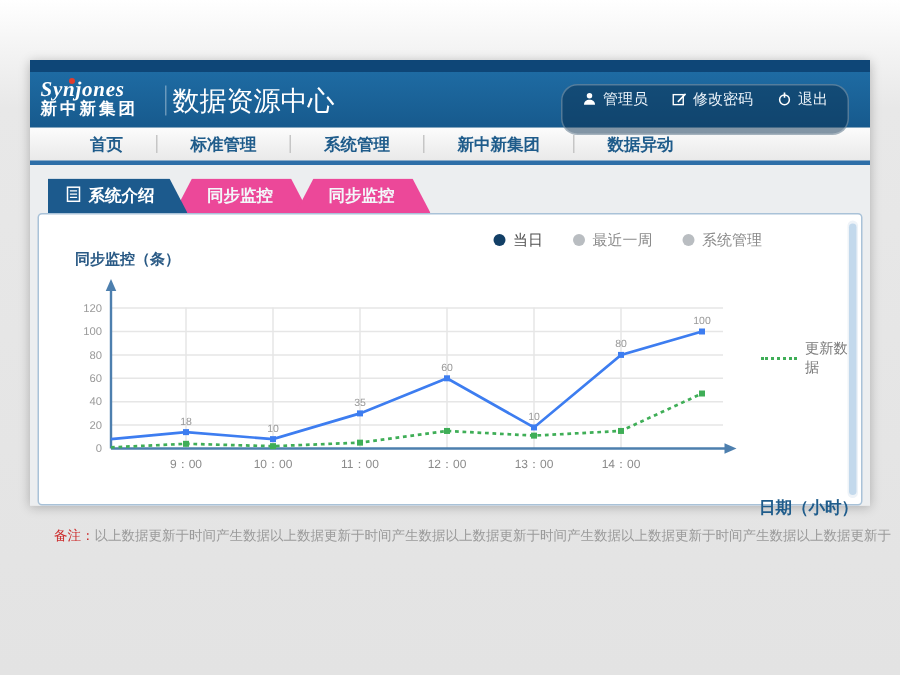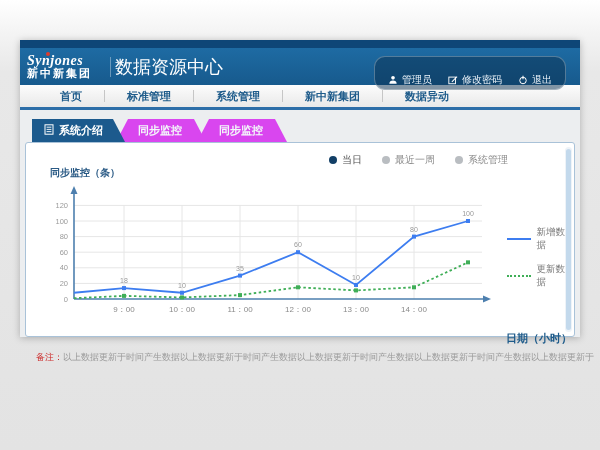--- a/index.html
+++ b/index.html
@@ -10,31 +10,31 @@
     position: relative;
   }
   .app { position:absolute; left:20px; right:20px; top:40px; box-shadow:0 1px 7px rgba(0,0,0,.25); }
   .topstrip { height:8px; background:#0e4677; }
   .header { height:37px; background:linear-gradient(180deg,#1e6ba3,#175a8d); display:flex; align-items:center; position:relative; }
   .logo { margin-left:7px; position:relative;font-family:Liberation Serif, serif; }
   .logo-main { color:#fff; font-weight:bold; font-style:italic; font-size:14px; line-height:13px; letter-spacing:.5px; }
   .logo-dot { position:absolute; width:4px; height:4px; background:#e03c2d; border-radius:50%; left:19px; top:-2px; }
   .logo-sub { color:#fff; font-weight:bold; font-size:11px; line-height:13px; letter-spacing:2px; }
   .app-title { color:#fff; font-size:18px; margin-left:18px; padding-left:4px; border-left:1px solid rgba(255,255,255,.35); height:20px; line-height:20px; }
-  .user-pill { position:absolute; right:14px; top:8px; height:21px; background:rgba(9,48,80,.5); border:1px solid rgba(255,255,255,.28); border-radius:11px; display:flex; align-items:flex-start; padding:16px 13px; gap:16px;font-family:Liberation Serif, serif; }
+  .user-pill { position:absolute; right:14px; top:8px; height:21px; background:rgba(9,48,80,.5); border:1px solid rgba(255,255,255,.28); border-radius:11px; display:flex; align-items:flex-end; padding:16px 13px; gap:16px;font-family:Liberation Serif, serif; }
   .pill-item { display:flex; align-items:center; gap:4px; color:#eaf2f9; font-size:10px; cursor:pointer; white-space:nowrap; }
   .pill-item svg { display:block; }
   .navbar { height:25px; background:linear-gradient(180deg,#fcfcfc,#e9e9e9); border-bottom:3px solid #2d6ea8; display:flex; align-items:center; padding-left:18px; }
   .nav-item { color:#1f5c8b; font-weight:bold; font-size:11px; padding:0 22px; cursor:pointer; white-space:nowrap; }
   .nav-sep { width:1px; height:12px; background:#c6c6c6; }
   .content { background:#eceef0; height:227px; position:relative; }
   .tabs { position:absolute; top:9px; left:12px; display:flex; z-index:5; }
   .tab { height:23px; font-size:11px; font-weight:bold; display:flex; align-items:center; gap:5px; cursor:pointer; }
   .tab.active { background:#1c5a8d; color:#fff; padding:0 22px 0 12px; clip-path:polygon(0 0, calc(100% - 12px) 0, 100% 100%, 0 100%); z-index:3; }
-  .tab.inactive { background:#d946ef; color:#f3f7fa; padding:0 24px 0 22px; clip-path:polygon(12px 0, calc(100% - 12px) 0, 100% 100%, 0 100%); margin-left:-9px; z-index:2;align-items:center; }
+  .tab.inactive { background:#ec4899; color:#f3f7fa; padding:0 24px 0 22px; clip-path:polygon(12px 0, calc(100% - 12px) 0, 100% 100%, 0 100%); margin-left:-9px; z-index:2;align-items:center; }
   .panel { position:absolute; left:5px; right:5px; top:32px; bottom:0; background:#fff; border:1px solid #a9c2d8; border-radius:3px; }
   .scrollbar { position:absolute; right:2px; top:4px; bottom:4px; width:7px; background:#eef3f8; border-radius:4px; }
   .scroll-thumb { position:absolute; left:1px; right:1px; top:2px; bottom:2px; background:#c3d9ec; border-radius:4px; }
   .radios { position:absolute; top:10px; right:66px; display:flex; gap:20px; align-items:center; }
   .radio { display:flex; align-items:center; gap:5px; font-size:10px; color:#8b8b8b; cursor:pointer; }
   .radio .dot { width:8px; height:8px; border-radius:50%; background:#b9bdc1; }
   .radio.selected .dot { background:#123f66; }
   .radio.selected { color:#4e4e4e;text-align:right; }
   .ylabel { position:absolute; left:24px; top:23px; font-size:10px; font-weight:bold; color:#2a5a85; }
   #chart-svg { position:absolute; left:8px; top:38px; }
@@ -187,24 +187,20 @@
           <rect x="146" y="114.44" width="4" height="4" fill="#3fae57"></rect>
           <rect x="204" y="112.1" width="4" height="4" fill="#3fae57"></rect>
           <rect x="262" y="104.3" width="4" height="4" fill="#3fae57"></rect>
           <rect x="320" y="107.42" width="4" height="4" fill="#3fae57"></rect>
           <rect x="378" y="104.3" width="4" height="4" fill="#3fae57"></rect>
           <rect x="432" y="79.34" width="4" height="4" fill="#3fae57"></rect>
         </svg>
       <div class="xlabel">日期（小时）</div>
       <div class="legend">
           <div class="legend-row">
-            <span class="legend-line" style="border-top-style: solid; border-top-color: rgb(61, 125, 240);"></span>
-            <span class="legend-label">新增数据</span>
-          </div>
-          <div class="legend-row">
             <span class="legend-line" style="border-top-style: dotted; border-top-color: rgb(63, 174, 87);"></span>
             <span class="legend-label">更新数据</span>
           </div>
         </div>
       <div class="note"><span class="red">备注：</span><span>以上数据更新于时间产生数据以上数据更新于时间产生数据以上数据更新于时间产生数据以上数据更新于时间产生数据以上数据更新于</span></div>
       <div class="scrollbar">
         <div class="scroll-thumb"></div>
       </div>
     </div>
   </div>

